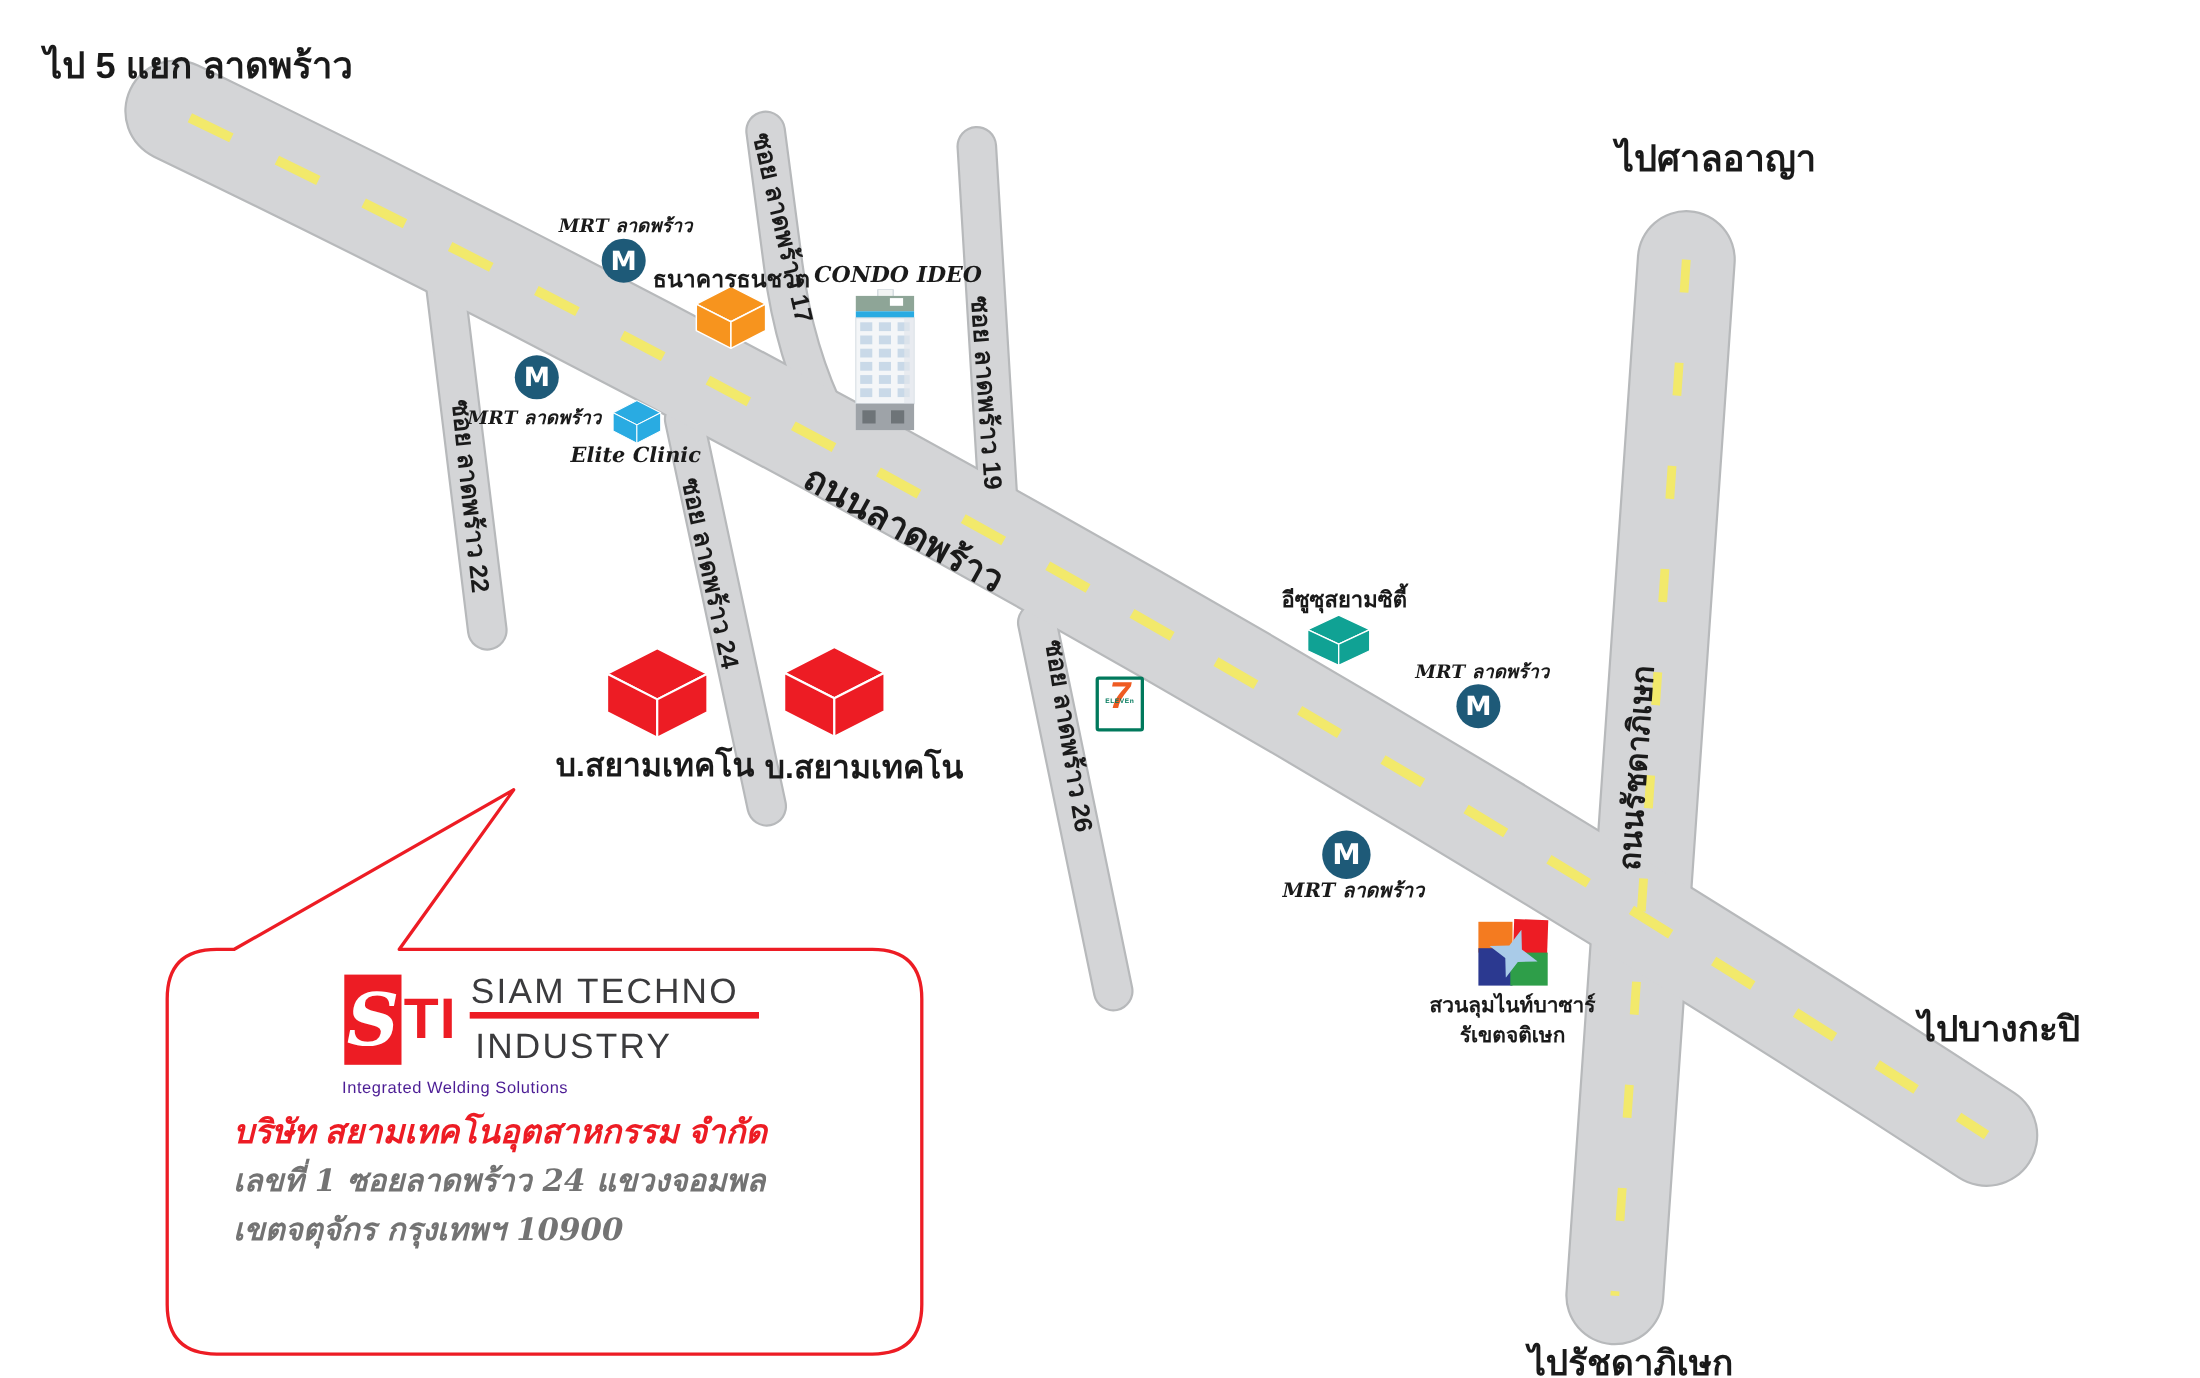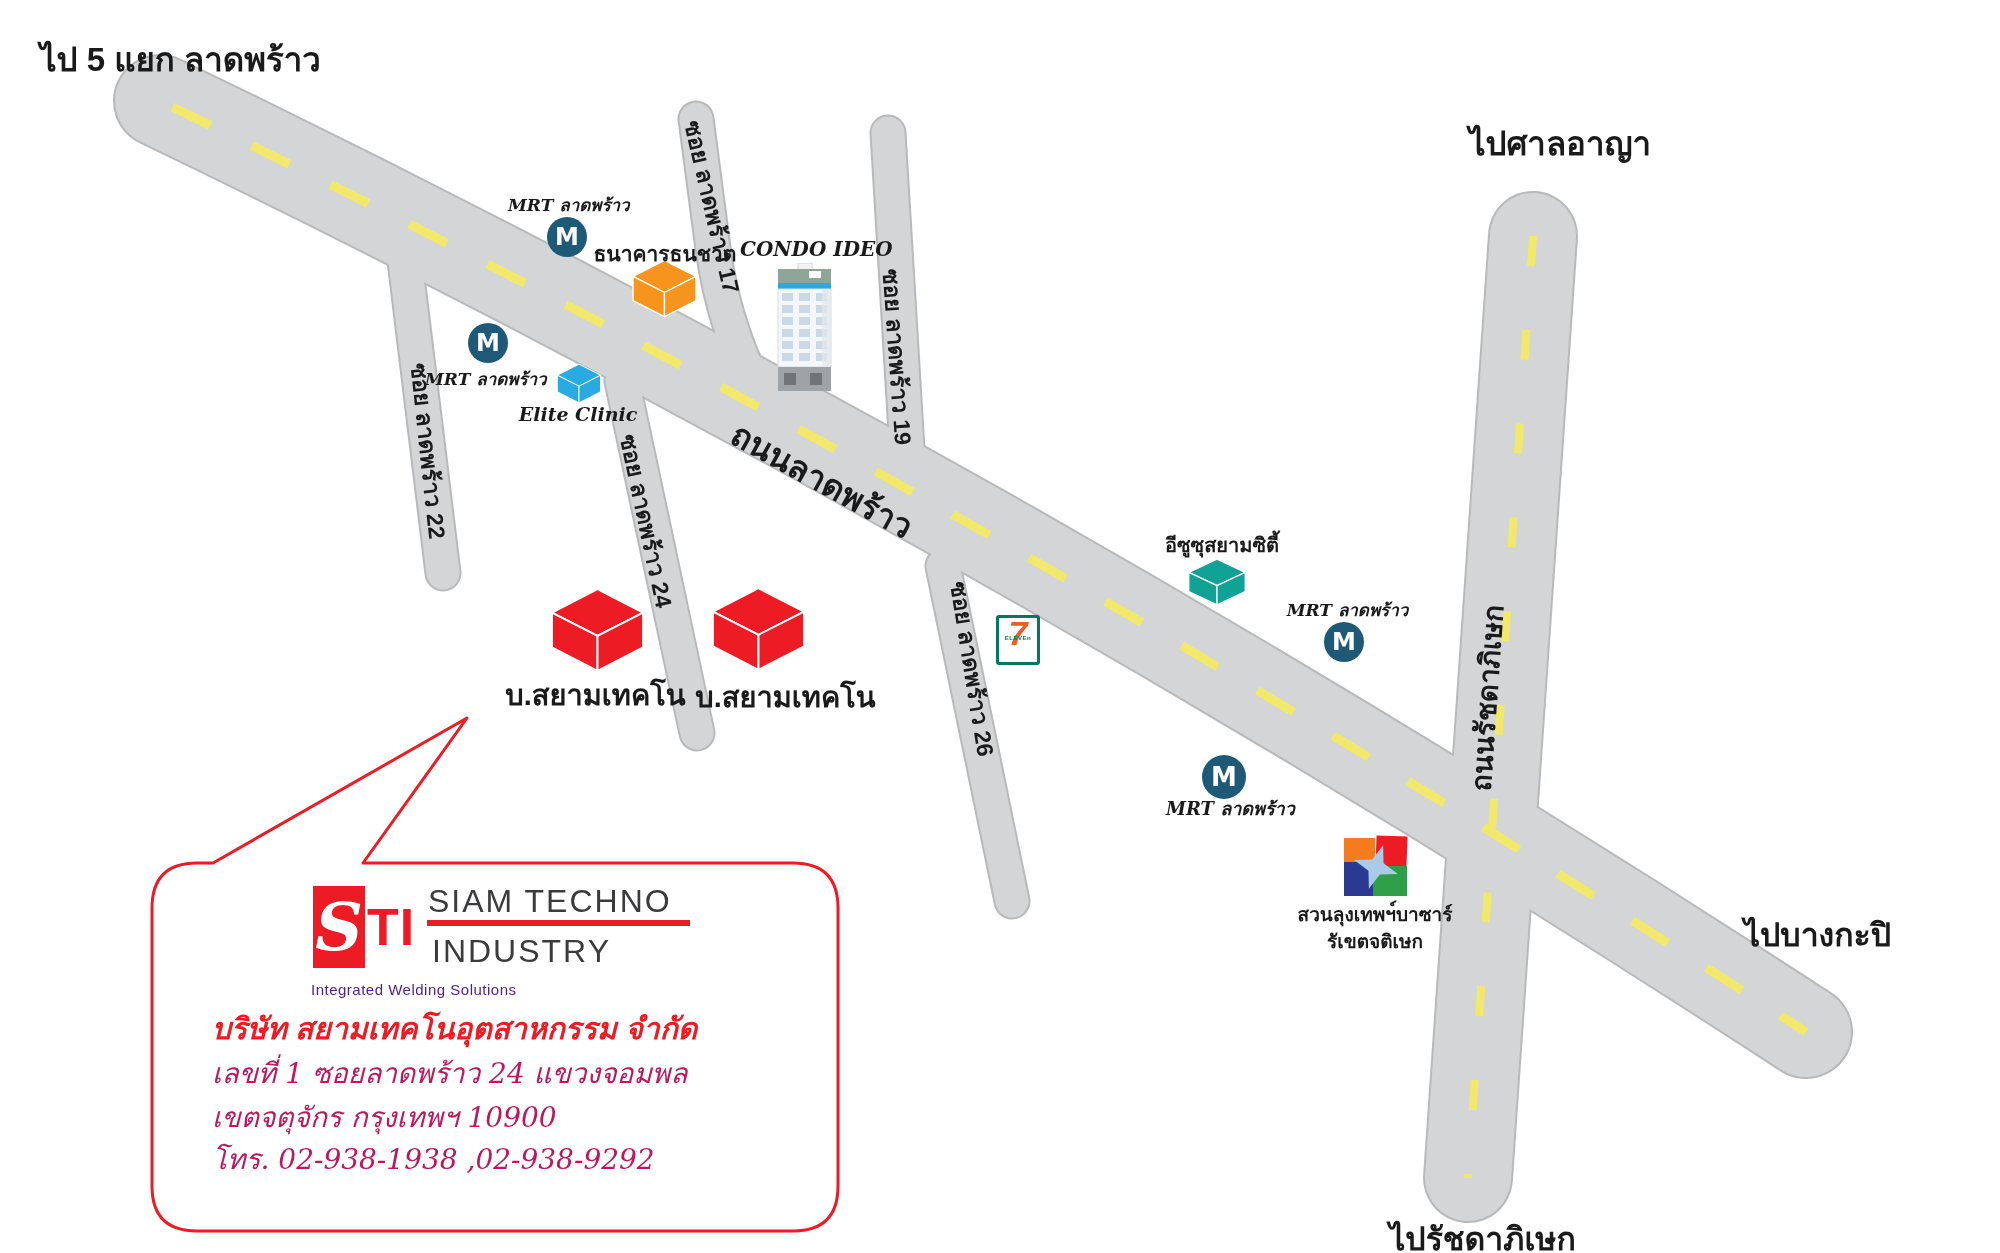--- a/index.html
+++ b/index.html
@@ -35,21 +35,21 @@
            font-size:52px;font-weight:bold;letter-spacing:1px;}
   .logo-line1{position:absolute;left:428px;top:862px;z-index:7;color:#3B3B3D;
               font-size:32px;letter-spacing:2px;}
   .logo-bar{position:absolute;left:427px;top:899px;width:263px;height:6px;background:#ED1C24;z-index:7;}
   .logo-line2{position:absolute;left:432px;top:912px;z-index:7;color:#3B3B3D;
               font-size:32px;letter-spacing:2px;}
   .logo-tag{position:absolute;left:311px;top:960px;z-index:7;color:#4c1d95;font-size:15px;
             letter-spacing:.5px;}
   .co-name{position:absolute;left:212px;top:984px;z-index:7;color:#ED1C24;font-size:30px;
            font-weight:bold;font-style:italic;}
-  .co-line{position:absolute;z-index:7;color:#be185d;font-size:28px;font-weight:normal;
+  .co-line{position:absolute;z-index:7;color:#737373;font-size:28px;font-weight:bold;
            font-style:italic;font-family:"DejaVu Serif","Liberation Serif",serif;}
 </style>
 </head>
 <body>
 
 <div id="map">
 
   <svg id="roads-svg" width="2000" height="1253" viewBox="0 0 2000 1253">
 
     <g stroke="#b7b9bb" fill="none" stroke-linecap="round">
@@ -168,21 +168,21 @@
   <div class="landmark" style="left:1344px;top:815px;width:64px;height:62px;">
     <div class="nb-sq" style="left:0;top:2px;width:31px;height:28px;background:#F47B20;"></div>
     <div class="nb-sq" style="left:32px;top:0;width:31px;height:31px;background:#ED1C24;transform:rotate(2deg);"></div>
     <div class="nb-sq" style="left:0;top:26px;width:31px;height:34px;background:#2B3990;"></div>
     <div class="nb-sq" style="left:29px;top:30px;width:34px;height:30px;background:#2E9E49;"></div>
     <svg style="position:absolute;left:9px;top:8px;transform:rotate(18deg);" width="46" height="46" viewBox="0 0 46 46">
       <path d="M23 0 L29 17 L46 23 L29 29 L23 46 L17 29 L0 23 L17 17 Z" fill="#A9CBE8"></path>
     </svg>
   </div>
   <div class="lbl center" style="left:1290px;top:880px;width:170px;font-size:19px;line-height:27px;">
-    <span style="display:block;">สวนลุงเทพฯ์บาซาร์</span>
+    <span style="display:block;">สวนลุมไนท์บาซาร์</span>
     <span style="display:block;">รัเขตจติเษก</span>
   </div>
 
   <svg class="cube cube-red" style="left:549px;top:564px;" width="97" height="90" viewBox="0 0 100 88">
     <polygon points="50,2 97,26 50,50 3,26"></polygon>
     <polygon points="3,26 50,50 50,86 3,62"></polygon>
     <polygon points="97,26 50,50 50,86 97,62"></polygon>
   </svg>
   <svg class="cube cube-red" style="left:710px;top:563px;" width="97" height="90" viewBox="0 0 100 88">
     <polygon points="50,2 97,26 50,50 3,26"></polygon>
@@ -197,15 +197,14 @@
   </div>
   <div class="logo-ti">TI</div>
   <div class="logo-line1">SIAM TECHNO</div>
   <div class="logo-bar"></div>
   <div class="logo-line2">INDUSTRY</div>
   <div class="logo-tag">Integrated Welding Solutions</div>
 
   <div class="co-name">บริษัท สยามเทคโนอุตสาหกรรม จำกัด</div>
   <div class="co-line" style="left:212px;top:1030px;">เลขที่ 1  ซอยลาดพร้าว 24  แขวงจอมพล</div>
   <div class="co-line" style="left:212px;top:1074px;">เขตจตุจักร  กรุงเทพฯ  10900</div>
-  <div class="co-line" style="left:212px;top:1116px;">โทร. 02-938-1938 ,02-938-9292</div>
 
 </div>
 
 </body></html>

